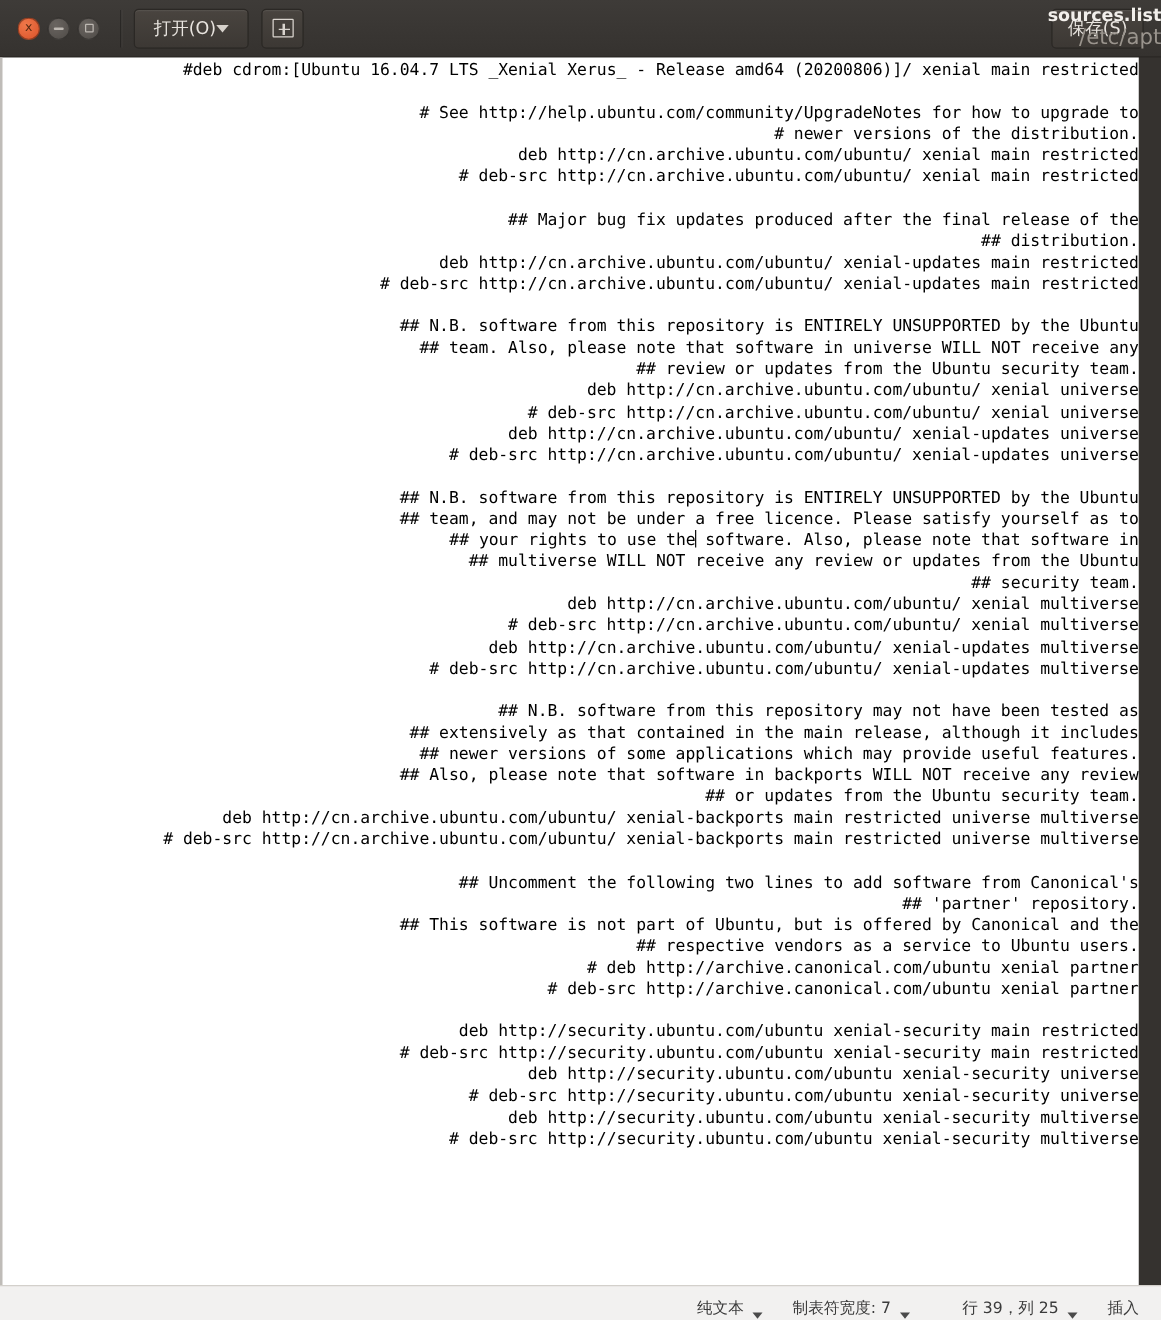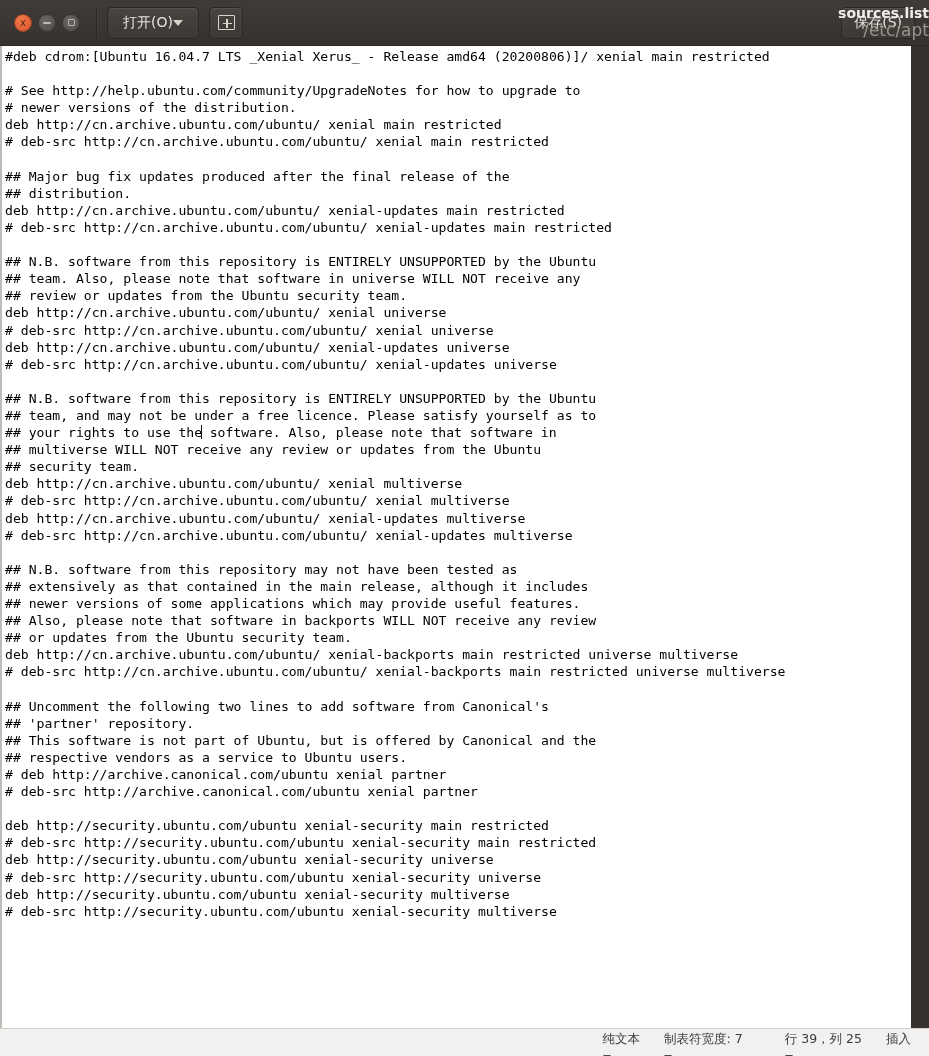--- a/index.html
+++ b/index.html
@@ -166,21 +166,21 @@
   }
 
   .code {
     font-family: "DejaVu Sans Mono", "Liberation Mono", monospace;
     font-size: 13.1px;
     line-height: 17.1px;
     color: #000000;
     white-space: pre;
     letter-spacing: 0px;
   }
-  .code .ln { display: block; height: 17.1px; }
+  .code .ln { display: block; height: 17.1px; text-align: right; }
   .code .ln.empty { color: transparent; }
 
   .caret-blink {
     display: inline-block;
     width: 0;
     border-left: 1.3px solid #111;
     height: 14px;
     vertical-align: -2px;
     margin: 0 -0.65px;
   }
@@ -199,26 +199,25 @@
     display: flex;
     align-items: center;
     justify-content: flex-end;
     font-size: 12.5px;
     color: #3b3b3b;
     padding-right: 6px;
     position: relative;
   }
   .sb-item {
     display: flex;
-    align-items: flex-start;
+    align-items: flex-end;
     gap: 7px;
     padding: 0 12px;
     height: 24px;
     white-space: nowrap;
-    flex-direction: column;
   }
   .sb-caret {
     width: 0; height: 0;
     border-left: 4.5px solid transparent;
     border-right: 4.5px solid transparent;
     border-top: 5.5px solid #4a4a4a;
   }
   .sb-spacer { width: 18px; }
 
   .watermark {

